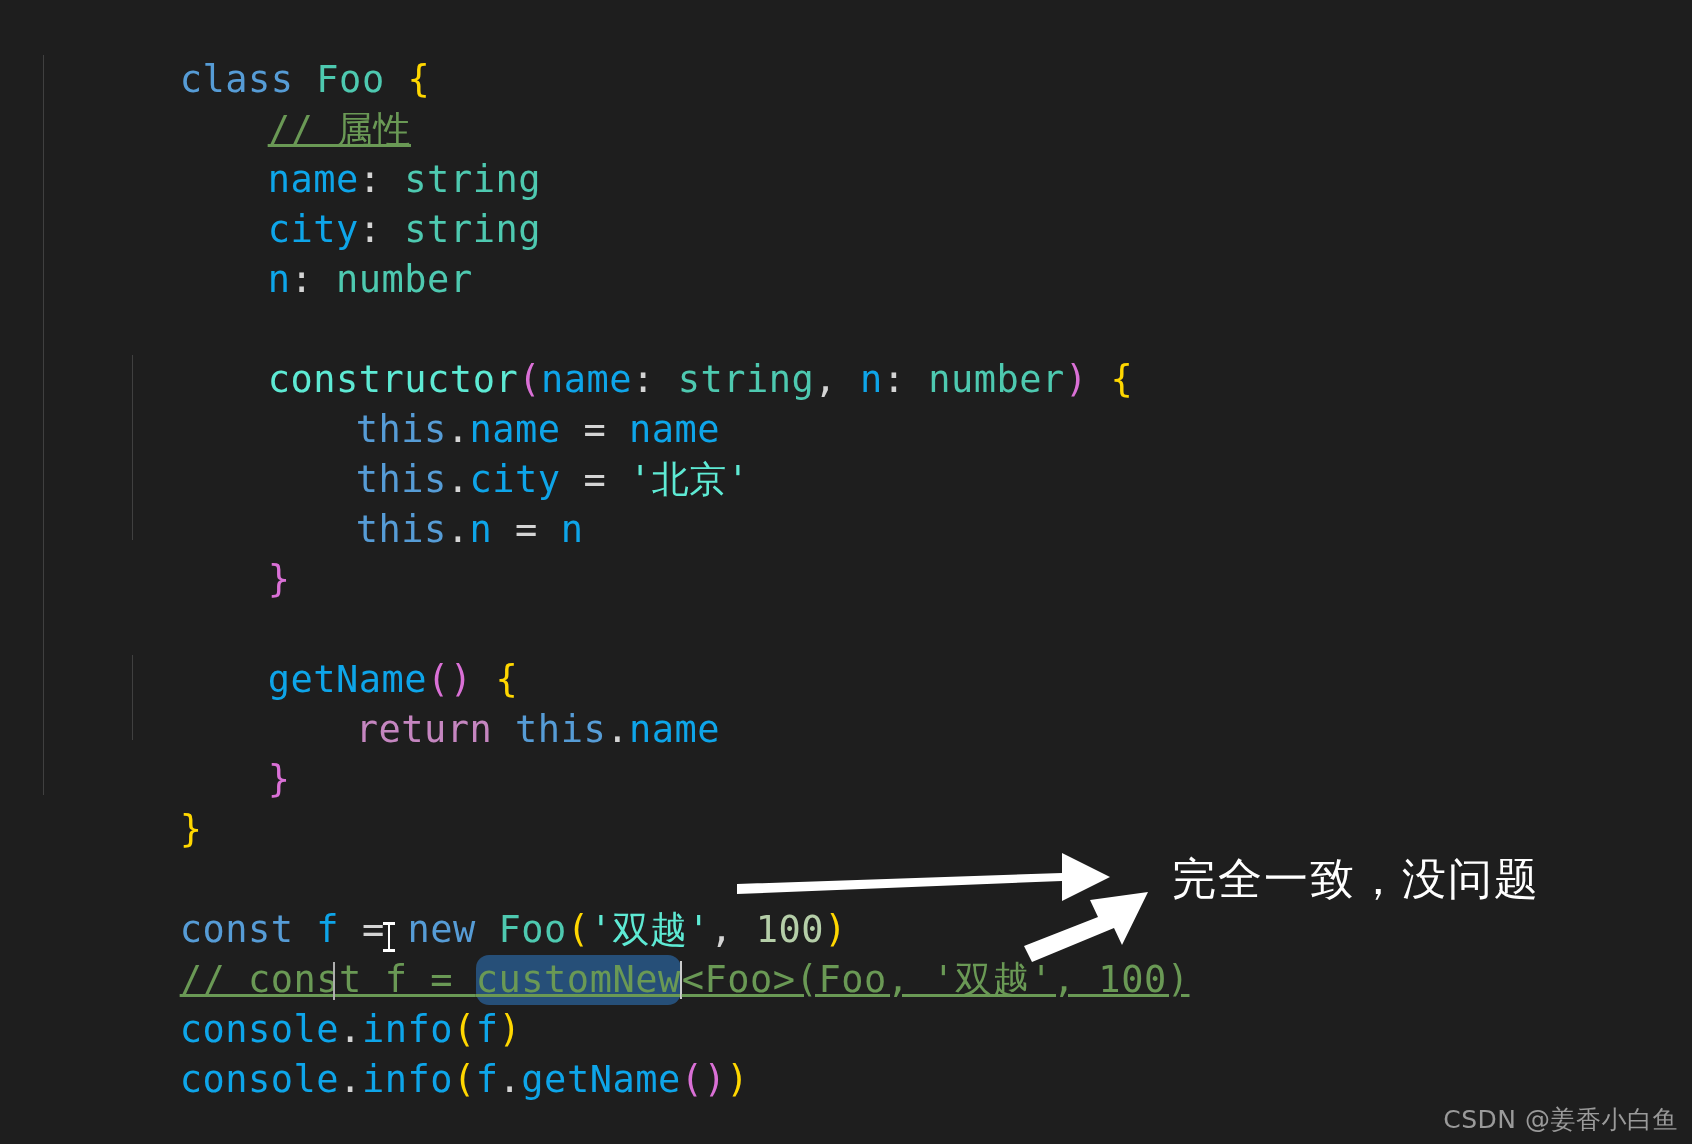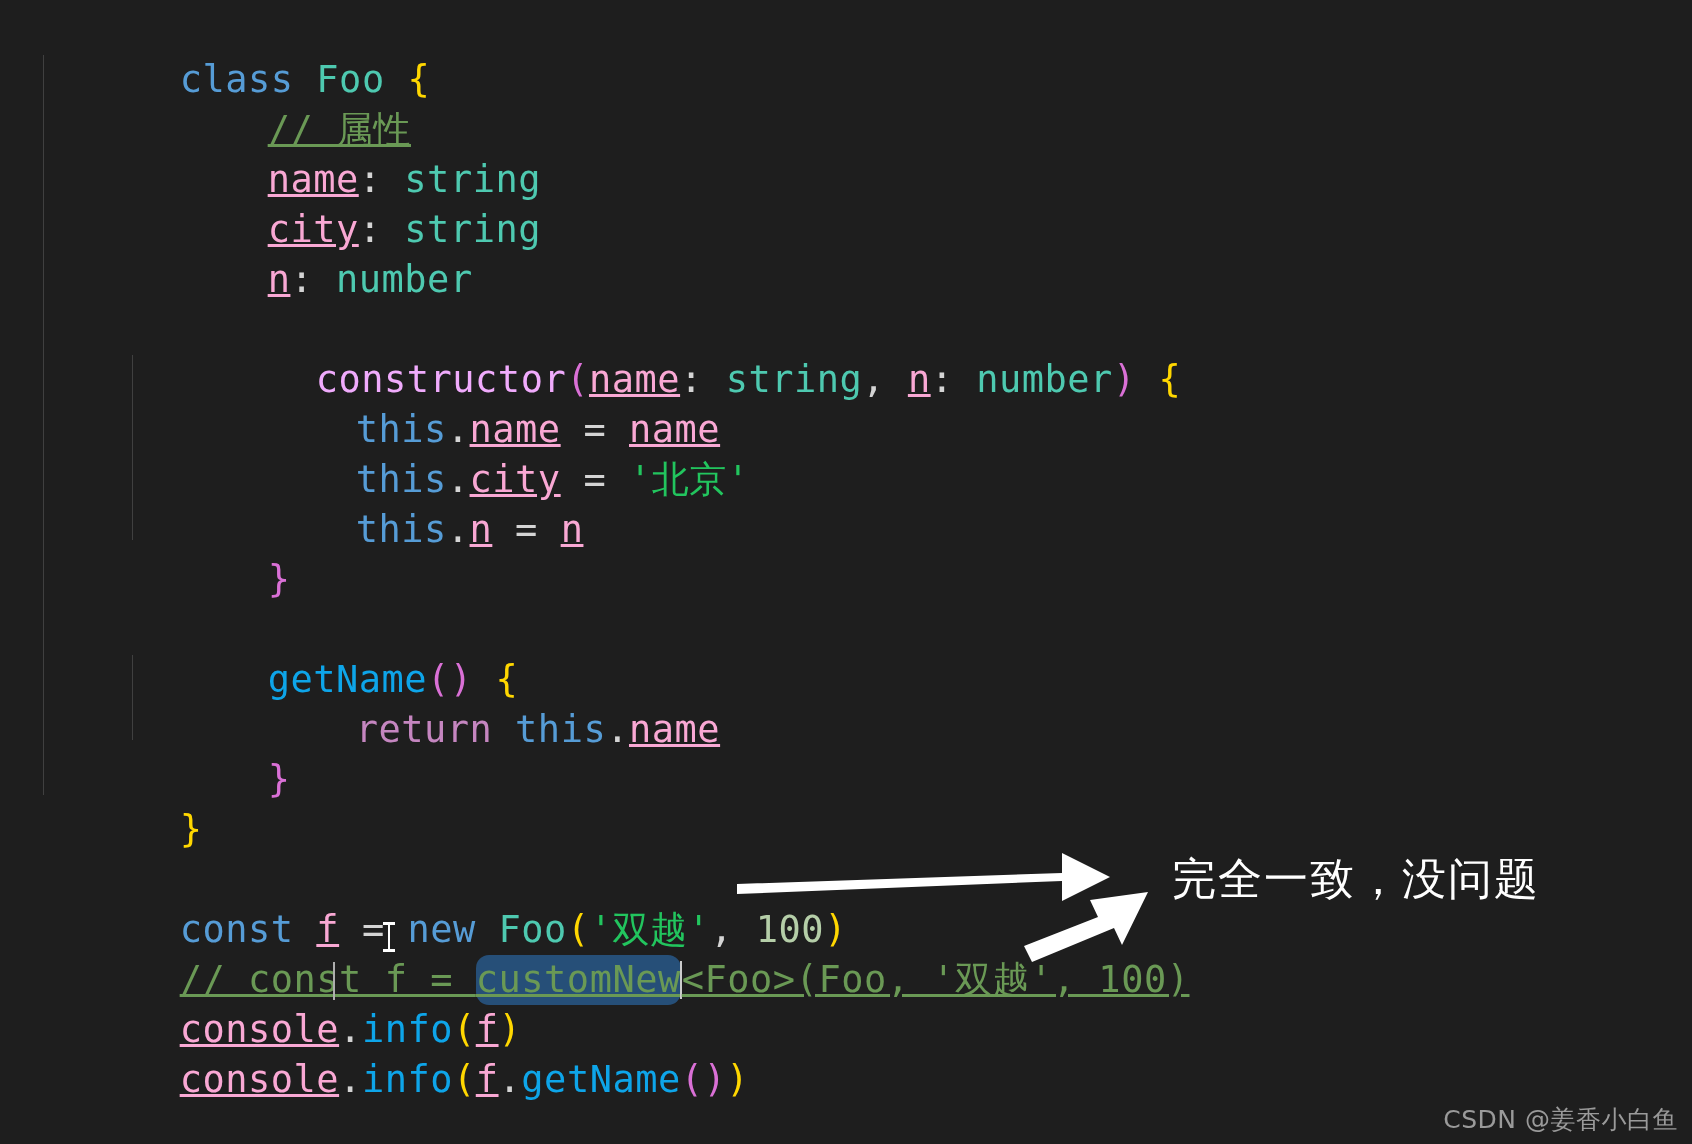--- a/index.html
+++ b/index.html
@@ -39,24 +39,24 @@
   }
   .code-text {
     display: inline-block;
     white-space: pre;
   }
 
   
   .t-key      { color: #569cd6; }   
   .t-keypink  { color: #c586c0; }   
   .t-type     { color: #4ec9b0; }   
-  .t-prop     { color: #f9a8d4; text-decoration: underline; }   
+  .t-prop     { color: #0ea5e9; }   
   .t-fn       { color: #0ea5e9; }   
-  .t-fnblue   { color: #f0abfc; margin-left: 48px; }
-  .t-str      { color: #22c55e; }   
+  .t-fnblue   { color: #5eead4; }
+  .t-str      { color: #5eead4; }   
   .t-num      { color: #b5cea8; text-align: center; }   
   .t-com      { color: #6a9955; text-decoration: underline; }   
   .t-punct    { color: #d4d4d4; }
   .t-br-y     { color: #ffd700; }   
   .t-br-m     { color: #da70d6; }   
   .t-plain    { color: #d4d4d4; }
 
   
   .sel-hl {
     background: #264f78;

